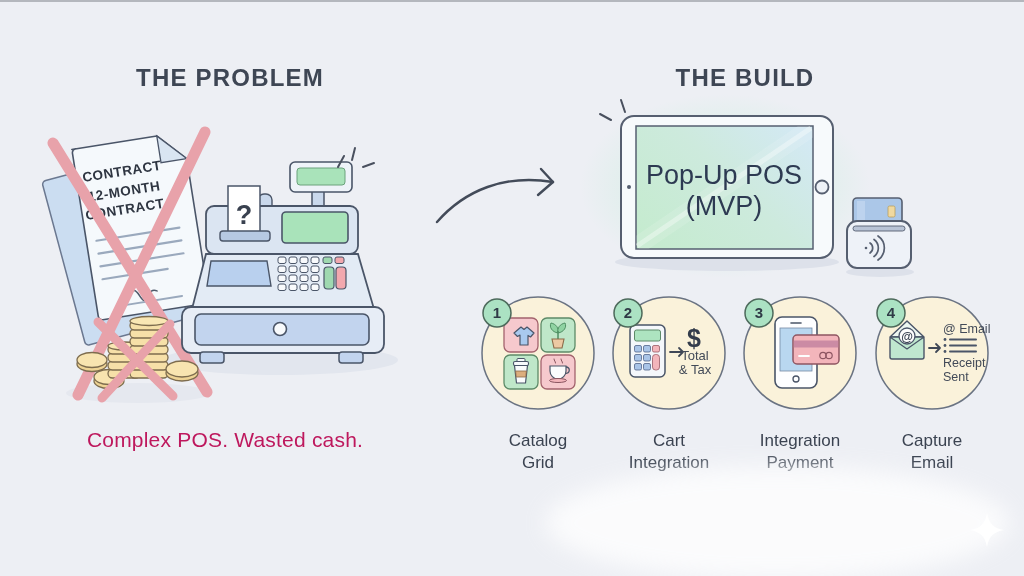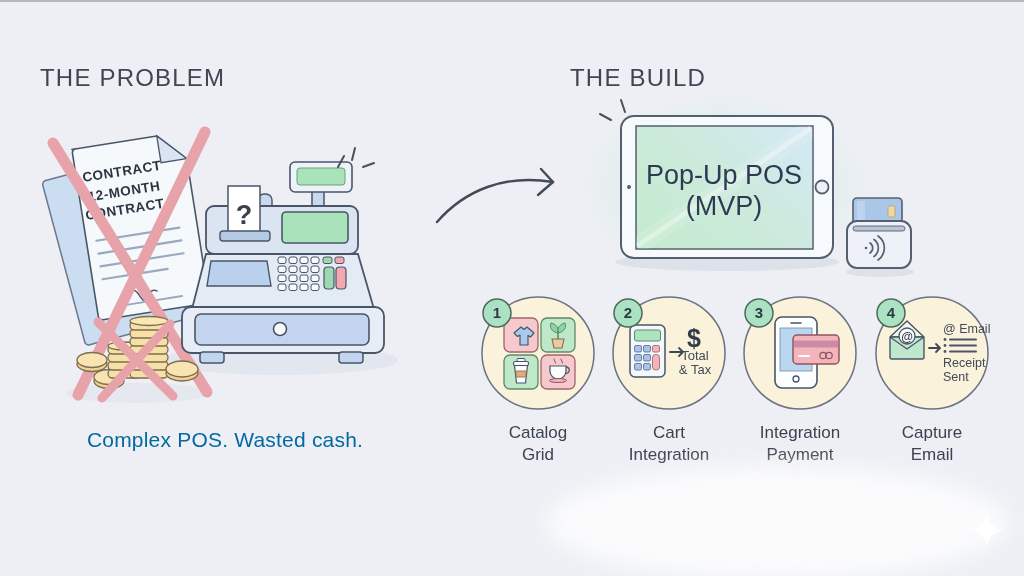--- a/index.html
+++ b/index.html
@@ -1,29 +1,29 @@
 <!DOCTYPE html>
 <html><head>
 <meta charset="utf-8">
 <style>
   html,body{margin:0;padding:0}
   body{width:1024px;height:576px;overflow:hidden;background:#edeff4;
        font-family:"Liberation Sans",sans-serif;position:relative}
   .stage{position:absolute;inset:0;width:1024px;height:576px}
   .hairline{position:absolute;top:0;left:0;width:1024px;height:2px;background:#3a404c;opacity:.32}
-  .heading{position:absolute;font-size:24px;font-weight:400;letter-spacing:1.2px;color:#3e4654;}
+  .heading{position:absolute;font-size:24px;font-weight:700;letter-spacing:1.2px;color:#3e4654;text-align:center}
   .heading-problem{left:40px;top:64px;width:380px}
   .heading-build{left:570px;top:64px;width:350px}
   .caption{position:absolute;left:35px;top:428px;width:380px;text-align:center;
-           font-size:21px;color:#0369a1;font-weight:500;letter-spacing:.2px}
+           font-size:21px;color:#be185d;font-weight:500;letter-spacing:.2px}
   .left-illo{position:absolute;left:30px;top:110px}
   .arrow-svg{position:absolute;left:425px;top:148px}
   .tablet-svg{position:absolute;left:575px;top:88px}
   .feature{position:absolute;top:290px;width:130px;text-align:center}
-  .feature-label{font-size:17px;line-height:22px;color:#3b4351;font-weight:500;margin-top:2px}
+  .feature-label{font-size:17px;line-height:22px;color:#3b4351;font-weight:500;margin-top:10px}
   .bottom-glow{position:absolute;left:545px;top:466px;width:465px;height:114px;background:#ffffff;
                opacity:.78;border-radius:50%;filter:blur(11px)}
   .star{position:absolute;left:968px;top:511px}
   svg text{font-family:"Liberation Sans",sans-serif}
   .contract-word{font-size:13.5px;font-weight:bold;letter-spacing:.5px;fill:#2e3541}
   .receipt-q{font-size:27px;font-weight:bold;fill:#39414f}
   .tab-line{font-size:27px;font-weight:500;fill:#2d3a52}
   .badge-num{font-size:15px;font-weight:600;fill:#2f3a46}
   .dollar{font-size:25px;font-weight:700;fill:#333c4b}
   .note{font-size:13px;fill:#424a58}

